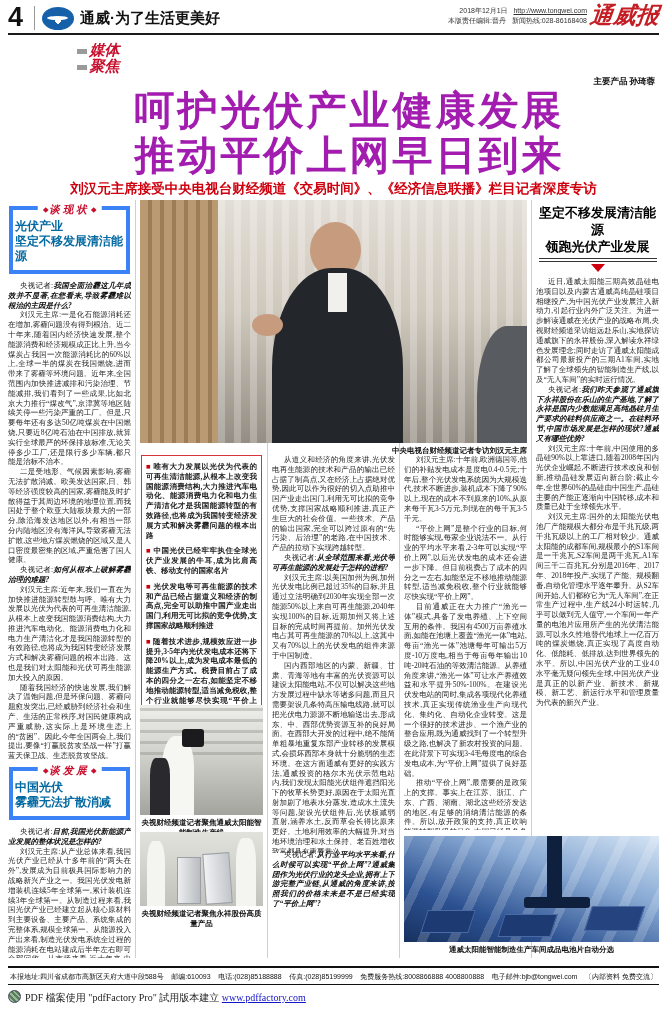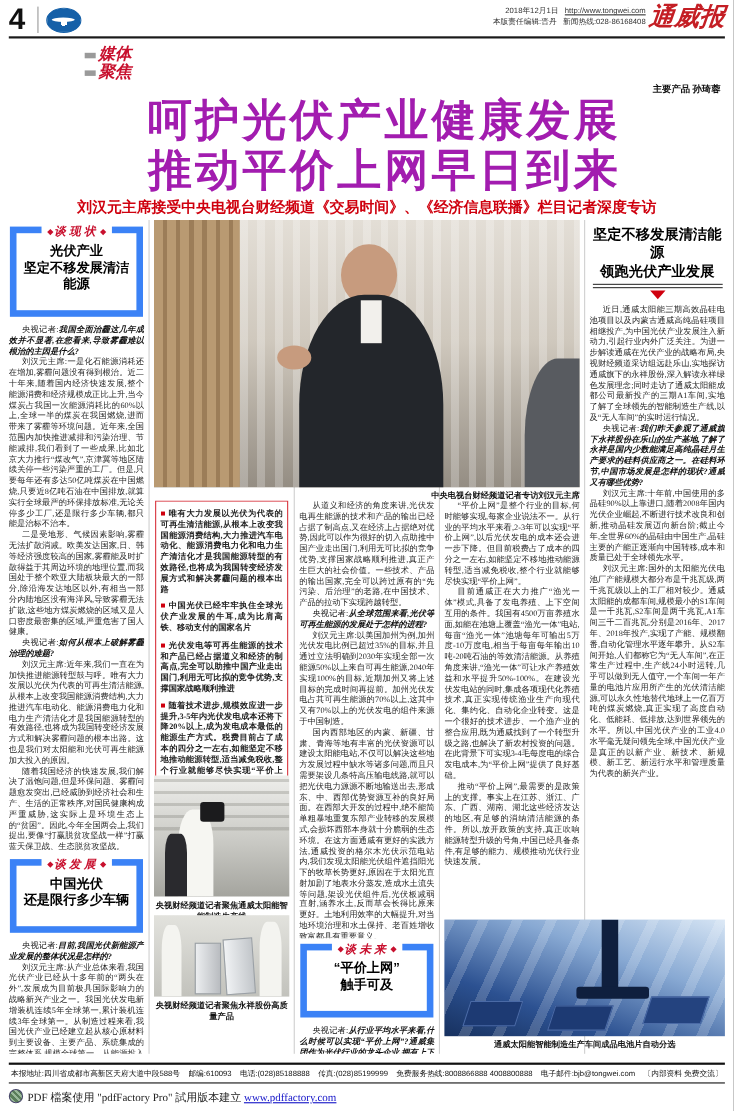--- a/index.html
+++ b/index.html
@@ -31,25 +31,25 @@
         font:bold 13.5px/16px "Liberation Sans",sans-serif;color:#cf000e;}
   
   .bodygrid{position:absolute;left:8px;top:200px;width:651px;height:762px;}
   .vrule{position:absolute;top:0;width:1px;height:758px;background:#cfcfcf;}
   .col{position:absolute;overflow:hidden;font:7.5px/9.8px "Liberation Serif","DejaVu Serif",serif;
         text-align:justify;color:#1f1f1f;}
   .para{margin:0;text-indent:1.6em;}
   .para b{font-weight:normal;font-style:normal;}
   .q{font-style:italic;font-weight:bold;color:#111;}
   
-  .secbox{position:relative;border:6px solid #3b82f6;margin:6px 1px 7px;padding:9px 2px 16px;text-align:center;}
+  .secbox{position:relative;border:4px solid #3b82f6;margin:6px 1px 7px;padding:9px 2px 6px;text-align:left;}
   .sectag{position:absolute;left:50%;top:-7px;transform:translateX(-50%);background:#fff;padding:0 4px;
         white-space:nowrap;font:bold italic 10.5px/13px "Liberation Serif",serif;color:#c8102e;letter-spacing:3px;}
   .sectag .d{display:inline-block;width:4px;height:4px;background:#c8102e;transform:rotate(45deg);margin:0 2px 1px;vertical-align:middle;}
-  .sectitle{font:bold 12px/15px "Liberation Sans",sans-serif;color:#000000;text-indent:0;}
+  .sectitle{font:bold 12px/15px "Liberation Sans",sans-serif;color:#0369a1;text-indent:0;}
   
   .s4box{text-align:center;padding-top:4px;}
   .s4t{font:bold 13px/17px "Liberation Sans",sans-serif;color:#000;}
   .s4line{width:118px;margin:3px auto 0;border-top:1px solid #333;border-bottom:1px solid #333;height:2px;}
   .s4tri{width:0;height:0;margin:2px auto 0;border-left:7px solid transparent;border-right:7px solid transparent;border-top:8px solid #cf000e;}
   
   .quotebox{border:1.5px solid #d8333c;padding:6px 4px;margin:0 1px;}
   .quotebox .para{text-indent:0;margin-bottom:6px;font-weight:bold;color:#222;}
   .quotebox .para b{color:#cf000e;}
   
@@ -68,20 +68,21 @@
 </style>
 </head>
 <body>
 
 <div class="page">
 
   <div class="hdr">
     <div class="pageno">4</div>
     <div class="hdr-div"></div>
     <div class="logo"></div>
+    <div class="slogan">通威·为了生活更美好</div>
     <div class="hdr-right">
       <div><span>2018年12月1日</span>&nbsp;&nbsp;
            <a href="#">http://www.tongwei.com</a></div>
       <div><span>本版责任编辑:晋丹</span>&nbsp;&nbsp;
            <span>新闻热线:028-86168408</span></div>
     </div>
     <div class="masthead">通威报</div>
   </div>
   <div class="hdr-rule"></div>
 
@@ -116,21 +117,21 @@
           <p class="para a"><b>刘汉元主席:</b>一是化石能源消耗还在增加,雾霾问题没有得到根治。近二十年来,随着国内经济快速发展,整个能源消费和经济规模成正比上升,当今煤炭占我国一次能源消耗比的60%以上,全球一半的煤炭在我国燃烧,进而带来了雾霾等环境问题。近年来,全国范围内加快推进减排和污染治理、节能减排,我们看到了一些成果,比如北京大力推行“煤改气”,京津冀等地区陆续关停一些污染严重的工厂。但是,只要每年还有多达50亿吨煤炭在中国燃烧,只要近8亿吨石油在中国排放,就算实行全球最严的环保排放标准,无论关停多少工厂,还是限行多少车辆,都只能是治标不治本。</p>
           <p class="para plain">二是受地形、气候因素影响,雾霾无法扩散消减。欧美发达国家,日、韩等经济强度较高的国家,雾霾能及时扩散得益于其周边环境的地理位置,而我国处于整个欧亚大陆板块最大的一部分,除沿海发达地区以外,有相当一部分内陆地区没有海洋风,导致雾霾无法扩散,这些地方煤炭燃烧的区域又是人口密度最密集的区域,严重危害了国人健康。</p>
           <p class="para q"><b>央视记者:</b>如何从根本上破解雾霾治理的难题?</p>
           <p class="para a"><b>刘汉元主席:</b>近年来,我们一直在为加快推进能源转型鼓与呼。唯有大力发展以光伏为代表的可再生清洁能源,从根本上改变我国能源消费结构,大力推进汽车电动化、能源消费电力化和电力生产清洁化才是我国能源转型的有效路径,也将成为我国转变经济发展方式和解决雾霾问题的根本出路。这也是我们对太阳能和光伏可再生能源加大投入的原因。</p>
           <p class="para plain">随着我国经济的快速发展,我们解决了温饱问题,但是环保问题、雾霾问题愈发突出,已经威胁到经济社会和生产、生活的正常秩序,对国民健康构成严重威胁,这实际上是环境生态上的“贫困”。因此,今年全国两会上,我们提出,要像“打赢脱贫攻坚战一样”打赢蓝天保卫战、生态脱贫攻坚战。</p>
         </div>
       <div class="secbox">
         <div class="sectag"><span class="d"></span><span>谈发展</span><span class="d"></span></div>
         <div class="sectitle">
           <div>中国光伏</div>
-          <div>还是限行多少车辆</div>
+          <div>雾霾无法扩散消减</div>
         </div>
       </div>
       <div>
           <p class="para q"><b>央视记者:</b>目前,我国光伏新能源产业发展的整体状况是怎样的?</p>
           <p class="para a"><b>刘汉元主席:</b>从产业总体来看,我国光伏产业已经从十多年前的“两头在外”,发展成为目前极具国际影响力的战略新兴产业之一。我国光伏发电新增装机连续5年全球第一,累计装机连续3年全球第一。从制造过程来看,我国光伏产业已经建立起从核心原材料到主要设备、主要产品、系统集成的完整体系,规模全球第一。从能源投入产出来看,制造光伏发电系统全过程的能源消耗在电站建成后半年左右即可全部回收。从市场来看,近十年来,中国光伏产业实现了从一路追赶、齐头并进到全面超越的华丽转身,在技术、规模、成本上已全球领先,可以说中国光伏已经牢牢执住全球光伏产业发展的牛耳,成为比肩高铁、移动支付的“国家名片”。</p>
         </div>
     </div>
 
     <div class="photo" style="left:132px;top:0;width:387px;height:243px;
          background:linear-gradient(180deg,#e3ded6 0%,#cfc8bd 45%,#948d83 100%)">
@@ -176,34 +177,28 @@
 
     <div class="col" style="left:264px;top:255px;width:123px;height:398px">
       <div>
           <p class="para plain">从道义和经济的角度来讲,光伏发电再生能源的技术和产品的输出已经占据了制高点,又在经济上占据绝对优势,因此可以作为很好的切入点助推中国产业走出国门,利用无可比拟的竞争优势,支撑国家战略顺利推进,真正产生巨大的社会价值。一些技术、产品的输出国家,完全可以跨过原有的“先污染、后治理”的老路,在中国技术、产品的拉动下实现跨越转型。</p>
           <p class="para q"><b>央视记者:</b>从全球范围来看,光伏等可再生能源的发展处于怎样的进程?</p>
           <p class="para a"><b>刘汉元主席:</b>以美国加州为例,加州光伏发电比例已超过35%的目标,并且通过立法明确到2030年实现全部一次能源50%以上来自可再生能源,2040年实现100%的目标,近期加州又将上述目标的完成时间再提前。加州光伏发电占其可再生能源的70%以上,这其中又有70%以上的光伏发电的组件来源于中国制造。</p>
           <p class="para plain">国内西部地区的内蒙、新疆、甘肃、青海等地有丰富的光伏资源可以建设太阳能电站,不仅可以解决这些地方发展过程中缺水等诸多问题,而且只需要架设几条特高压输电线路,就可以把光伏电力源源不断地输送出去,形成东、中、西部优势资源互补的良好局面。在西部大开发的过程中,绝不能简单粗暴地重复东部产业转移的发展模式,会损坏西部本身就十分脆弱的生态环境。在这方面通威有更好的实践方法,通威投资的格尔木光伏示范电站内,我们发现太阳能光伏组件遮挡阳光下的牧草长势更好,原因在于太阳光直射加剧了地表水分蒸发,造成水土流失等问题,架设光伏组件后,光伏板减弱直射,涵养水土,反而草会长得比原来更好。土地利用效率的大幅提升,对当地环境治理和水土保持、老百姓增收致富都具有重要意义。</p>
         </div>
     </div>
     <div class="col" style="left:264px;top:650px;width:123px;height:108px">
-      <div class="secbox" style="margin-top:8px">
-        <div class="sectag"><span class="d"></span><span>谈未来</span><span class="d"></span></div>
-        <div class="sectitle">
-          <div>“平价上网”</div>
-          <div>触手可及</div>
-        </div>
-      </div>
       <div>
           <p class="para q"><b>央视记者:</b>从行业平均水平来看,什么时候可以实现“平价上网”?通威集团作为光伏行业的龙头企业,拥有上下游完整产业链,从通威的角度来讲,按照我们的价格未来是不是已经实现了“平价上网”?</p>
         </div>
     </div>
 
     <div class="col" style="left:396px;top:255px;width:123px;height:375px">
       <div>
+          <p class="para a"><b>刘汉元主席:</b>十年前,欧洲德国等,他们的补贴发电成本是度电0.4-0.5元;十年后,整个光伏发电系统因为大规模迭代,技术不断进步,装机成本下降了90%以上,现在的成本不到原来的10%,从原来每千瓦3-5万元,到现在的每千瓦3-5千元。</p>
           <p class="para plain">“平价上网”是整个行业的目标,何时能够实现,每家企业说法不一。从行业的平均水平来看,2-3年可以实现“平价上网”,以后光伏发电的成本还会进一步下降。但目前税费占了成本的四分之一左右,如能坚定不移地推动能源转型,适当减免税收,整个行业就能够尽快实现“平价上网”。</p>
           <p class="para plain">目前通威正在大力推广“渔光一体”模式,具备了发电养殖、上下空间互用的条件。我国有4500万亩养殖水面,如能在池塘上覆盖“渔光一体”电站,每亩“渔光一体”池塘每年可输出5万度-10万度电,相当于每亩每年输出10吨-20吨石油的等效清洁能源。从养殖角度来讲,“渔光一体”可让水产养殖效益和水平提升50%-100%。在建设光伏发电站的同时,集成各项现代化养殖技术,真正实现传统渔业生产向现代化、集约化、自动化企业转变。这是一个很好的技术进步、一个渔产业的整合应用,既为通威找到了一个转型升级之路,也解决了新农村投资的问题。在此背景下可实现3-4毛每度电的综合发电成本,为“平价上网”提供了良好基础。</p>
           <p class="para plain">推动“平价上网”,最需要的是政策上的支撑。事实上在江苏、浙江、广东、广西、湖南、湖北这些经济发达的地区,有足够的消纳清洁能源的条件。所以,放开政策的支持,真正吹响能源转型升级的号角,中国已经具备条件,有足够的能力、规模推动光伏行业快速发展。</p>
         </div>
     </div>
 
     <div class="col" style="left:528px;top:0;width:123px;height:632px">
       <div class="s4box">
         <div class="s4t">坚定不移发展清洁能源</div>
         <div class="s4t">领跑光伏产业发展</div>

